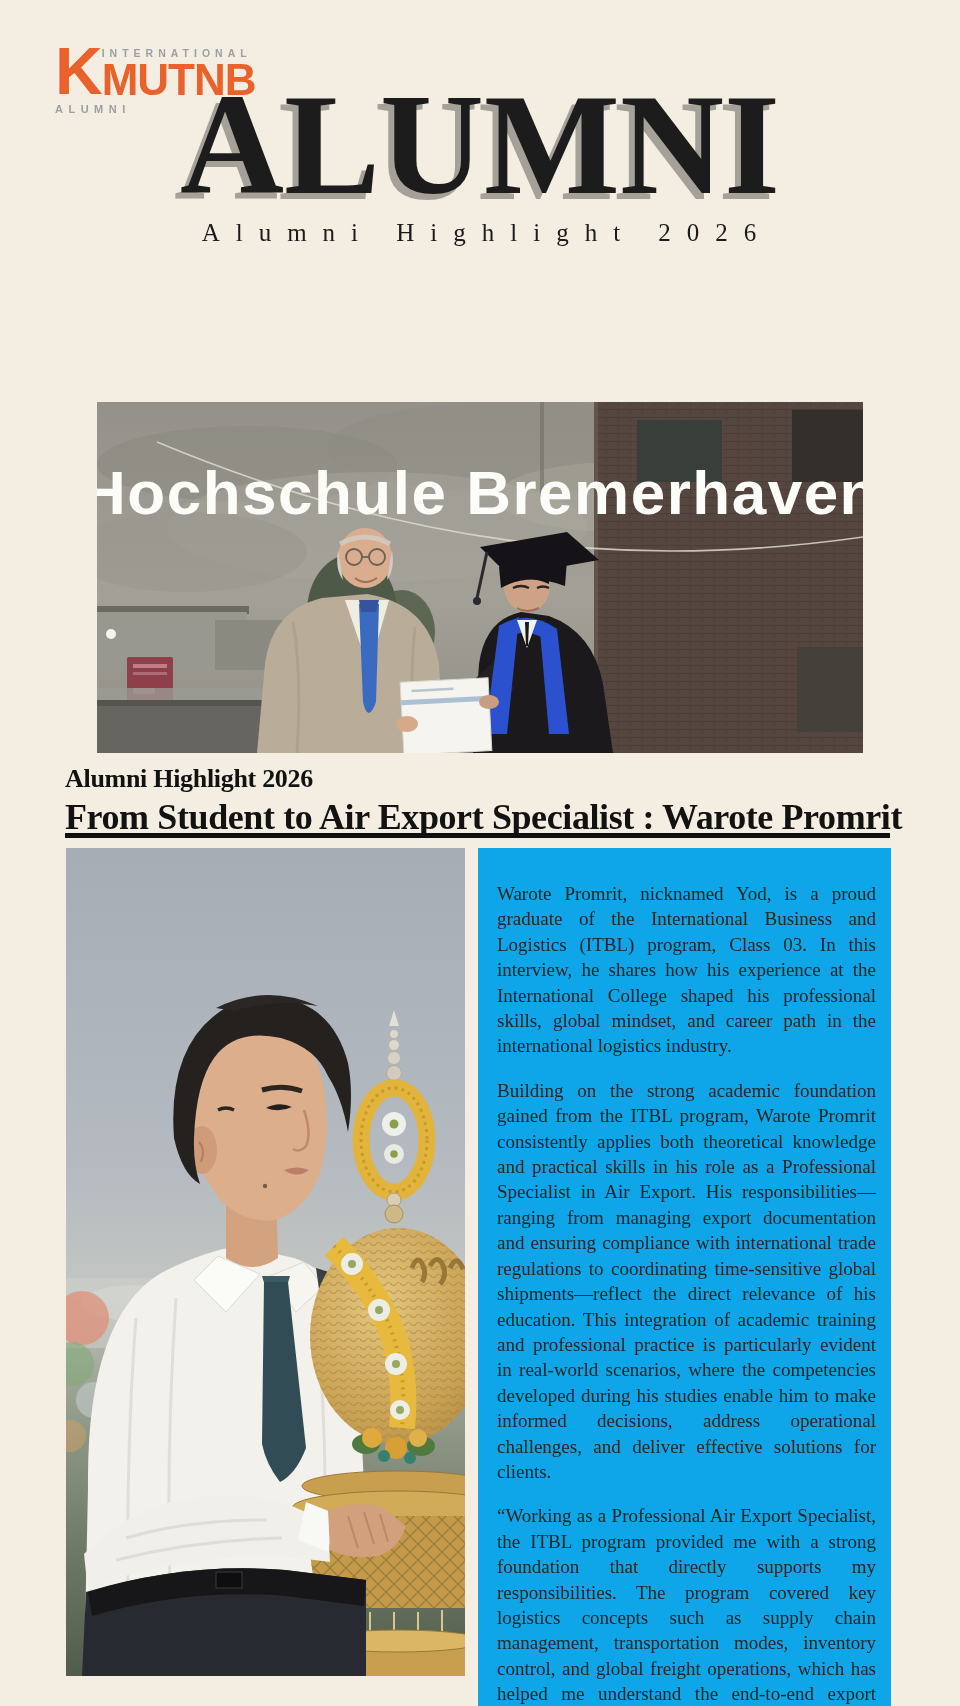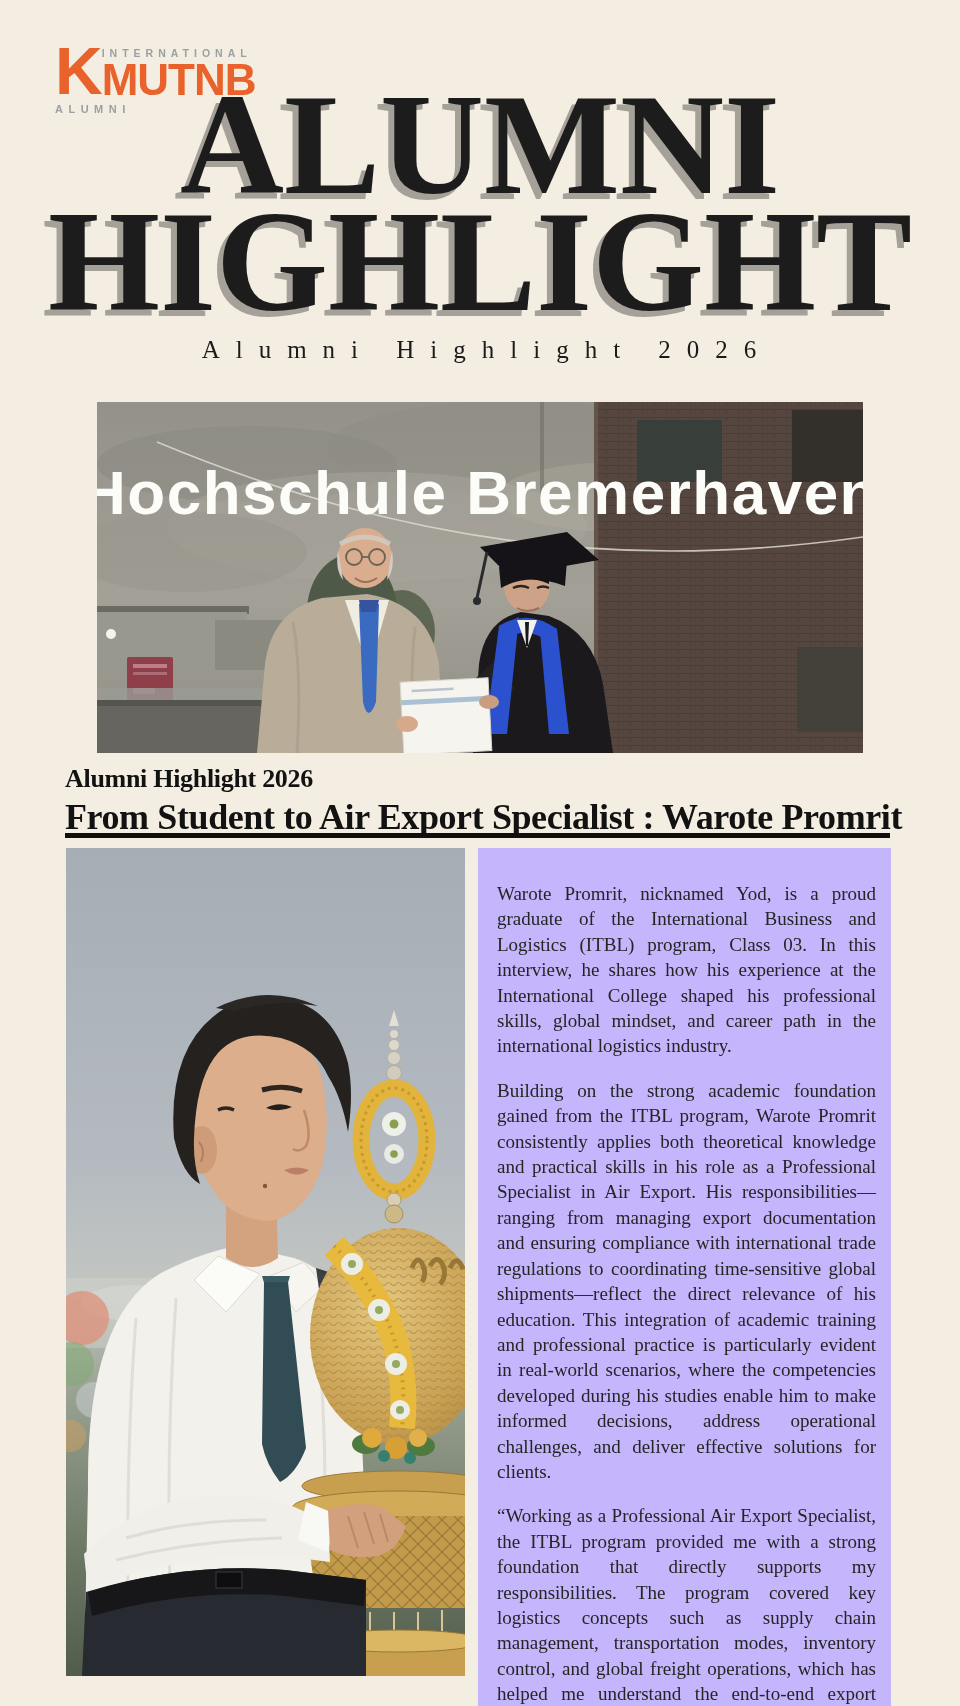--- a/index.html
+++ b/index.html
@@ -27,21 +27,21 @@
   .hero svg{display:block;}
   
   .kicker{position:absolute;left:65px;top:764px;font-size:26px;font-weight:bold;color:#121212;letter-spacing:-0.3px;}
   .headline{position:absolute;left:65px;top:796px;font-size:36px;font-weight:bold;color:#121212;letter-spacing:-0.4px;}
   .rule{position:absolute;left:65px;top:833px;width:825px;height:5px;background:#101010;}
   
   .portrait{position:absolute;left:66px;top:848px;width:399px;height:828px;overflow:hidden;}
   .portrait svg{display:block;}
   .body-col{
     position:absolute;left:478px;top:848px;width:413px;height:858px;
-    background:#c4b5fd;box-sizing:border-box;padding:33px 15px 0 19px;
+    background:#0ea5e9;box-sizing:border-box;padding:33px 15px 0 19px;
   }
   .body-col p{
     margin:0 0 19px 0;font-size:19px;line-height:25.4px;color:#262523;
     text-align:justify;
   }
 </style>
 </head>
 <body>
 
 <div class="page">
@@ -52,21 +52,20 @@
       <div class="logo-right">
         <div class="logo-intl">INTERNATIONAL</div>
         <div class="logo-mutnb">MUTNB</div>
       </div>
     </div>
     <div class="logo-college">ALUMNI</div>
   </div>
 
   <div class="masthead">
     <div class="masthead-line">ALUMNI</div>
-    <div class="masthead-line">HIGHLIGHT</div>
     <div class="masthead-sub">Alumni Highlight 2026</div>
   </div>
 
   <div class="hero">
     <svg width="766" height="351" viewBox="0 0 766 351">
       <defs>
         <linearGradient id="sky" x1="0" y1="0" x2="0" y2="1">
           <stop offset="0" stop-color="#93918a"></stop>
           <stop offset="0.55" stop-color="#a3a097"></stop>
           <stop offset="1" stop-color="#8f8d85"></stop>

